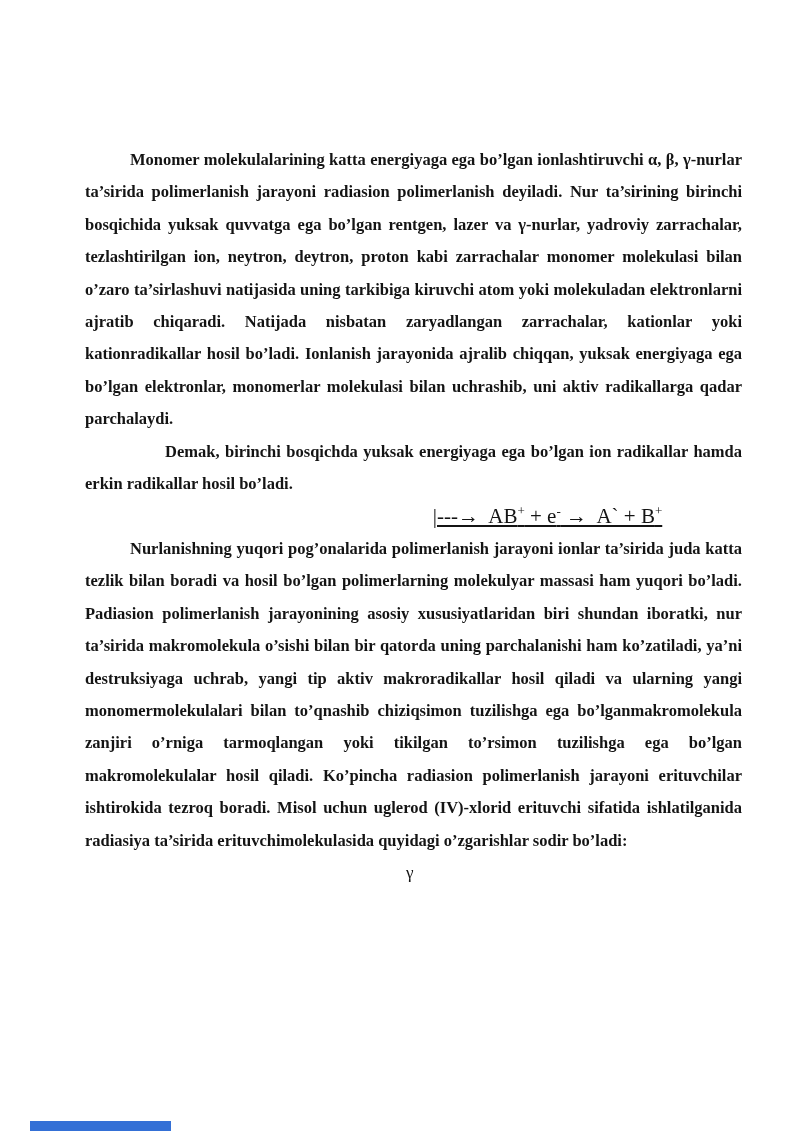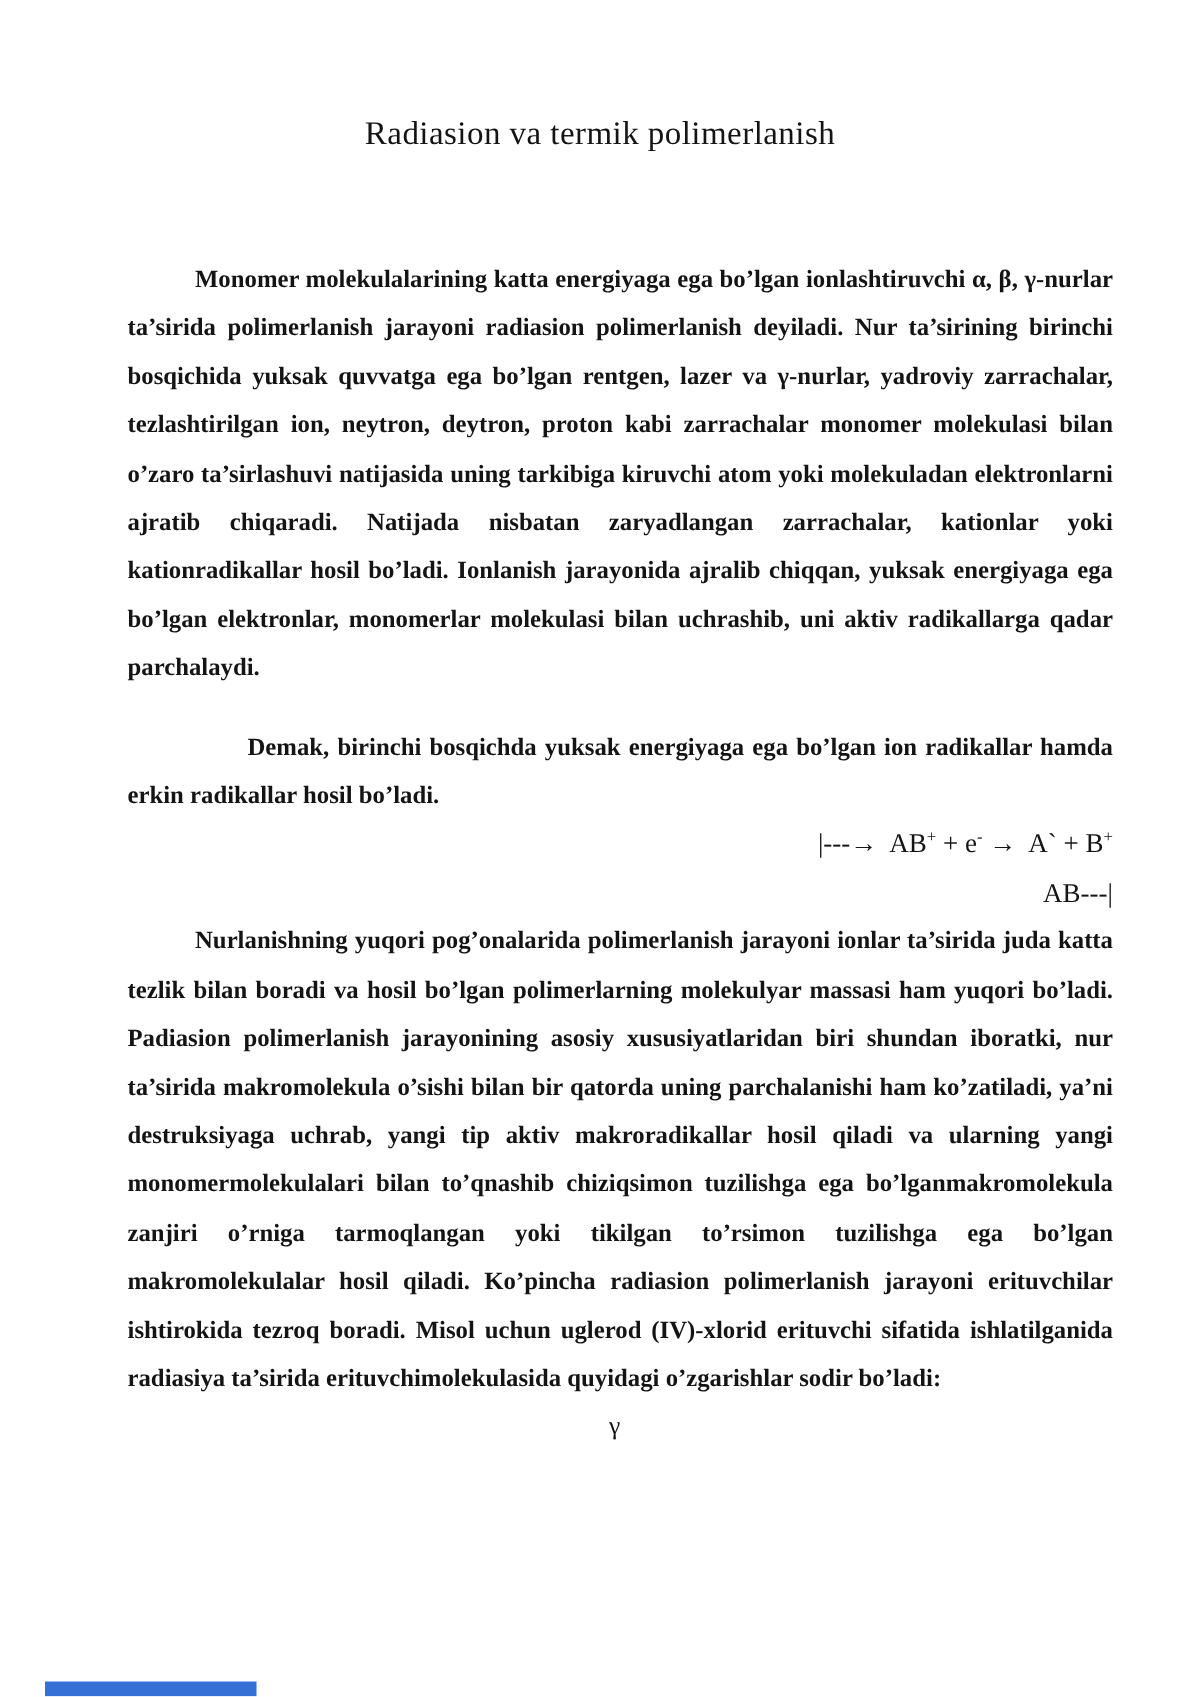--- a/index.html
+++ b/index.html
@@ -26,25 +26,26 @@
     letter-spacing: 0.3px;
   }
   .content {
     margin: 68px 58px 0 85px;
     font-size: 16.5px;
     line-height: 32.4px;
     text-align: justify;
   }
   .para { margin: 0; font-weight: bold; }
   .indent-sm { text-indent: 45px; }
-  .indent-lg { text-indent: 80px; margin-top: 20px; }
+  .indent-lg { text-indent: 80px; }
 
   .scheme {
-    text-align: right;
-    font-size: 18px;
+    text-align: center;
+    font-size: 21px;
+    text-decoration: underline;
   }
   .scheme-line {
     white-space: pre;
     line-height: 32.4px;
   }
   .scheme .branch { padding-left: 268px; }
   .scheme .root   { padding-left: 228px; }
 
   .scheme2 { text-align: left; font-size: 17px; }
   .gamma-line    { padding-left: 321px; line-height: 32.4px; }
@@ -60,31 +61,29 @@
     width: 141px;
     height: 10px;
     background: #3470d6;
   }
 </style>
 </head>
 <body>
 
 <div class="page">
 
-  <h1 class="doc-title">Radiasion va termik polimerlanish</h1>
 
   <div class="content">
 
     <p class="para indent-sm">Monomer molekulalarining katta energiyaga ega bo’lgan ionlashtiruvchi α, β, γ-nurlar ta’sirida polimerlanish jarayoni radiasion polimerlanish deyiladi. Nur ta’sirining birinchi bosqichida yuksak quvvatga ega bo’lgan rentgen, lazer va γ-nurlar, yadroviy zarrachalar, tezlashtirilgan ion, neytron, deytron, proton kabi zarrachalar monomer molekulasi bilan o’zaro ta’sirlashuvi natijasida uning tarkibiga kiruvchi atom yoki molekuladan elektronlarni ajratib chiqaradi. Natijada nisbatan zaryadlangan zarrachalar, kationlar yoki kationradikallar hosil bo’ladi. Ionlanish jarayonida ajralib chiqqan, yuksak energiyaga ega bo’lgan elektronlar, monomerlar molekulasi bilan uchrashib, uni aktiv radikallarga qadar parchalaydi.</p>
 
     <p class="para indent-lg">Demak, birinchi bosqichda yuksak energiyaga ega bo’lgan ion radikallar hamda erkin radikallar hosil bo’ladi.</p>
 
     <div class="scheme">
       <div class="scheme-line branch"><span>|---→  AB</span><span class="seg-sup">+</span><span> + e</span><span class="seg-sup">-</span><span> →  A` + B</span><span class="seg-sup">+</span></div>
-      <div class="scheme-line root"><span>AB---|</span></div>
     </div>
 
     <p class="para indent-sm">Nurlanishning yuqori pog’onalarida polimerlanish jarayoni ionlar ta’sirida juda katta tezlik bilan boradi va hosil bo’lgan polimerlarning molekulyar massasi ham yuqori bo’ladi. Padiasion polimerlanish jarayonining asosiy xususiyatlaridan biri shundan iboratki, nur ta’sirida makromolekula o’sishi bilan bir qatorda uning parchalanishi ham ko’zatiladi, ya’ni destruksiyaga uchrab, yangi tip aktiv makroradikallar hosil qiladi va ularning yangi monomermolekulalari bilan to’qnashib chiziqsimon tuzilishga ega bo’lganmakromolekula zanjiri o’rniga tarmoqlangan yoki tikilgan to’rsimon tuzilishga ega bo’lgan makromolekulalar hosil qiladi. Ko’pincha radiasion polimerlanish jarayoni erituvchilar ishtirokida tezroq boradi. Misol uchun uglerod (IV)-xlorid erituvchi sifatida ishlatilganida radiasiya ta’sirida erituvchimolekulasida quyidagi o’zgarishlar sodir bo’ladi:</p>
 
     <div class="scheme2">
       <div class="gamma-line">γ</div>
     </div>
 
   </div>
 

